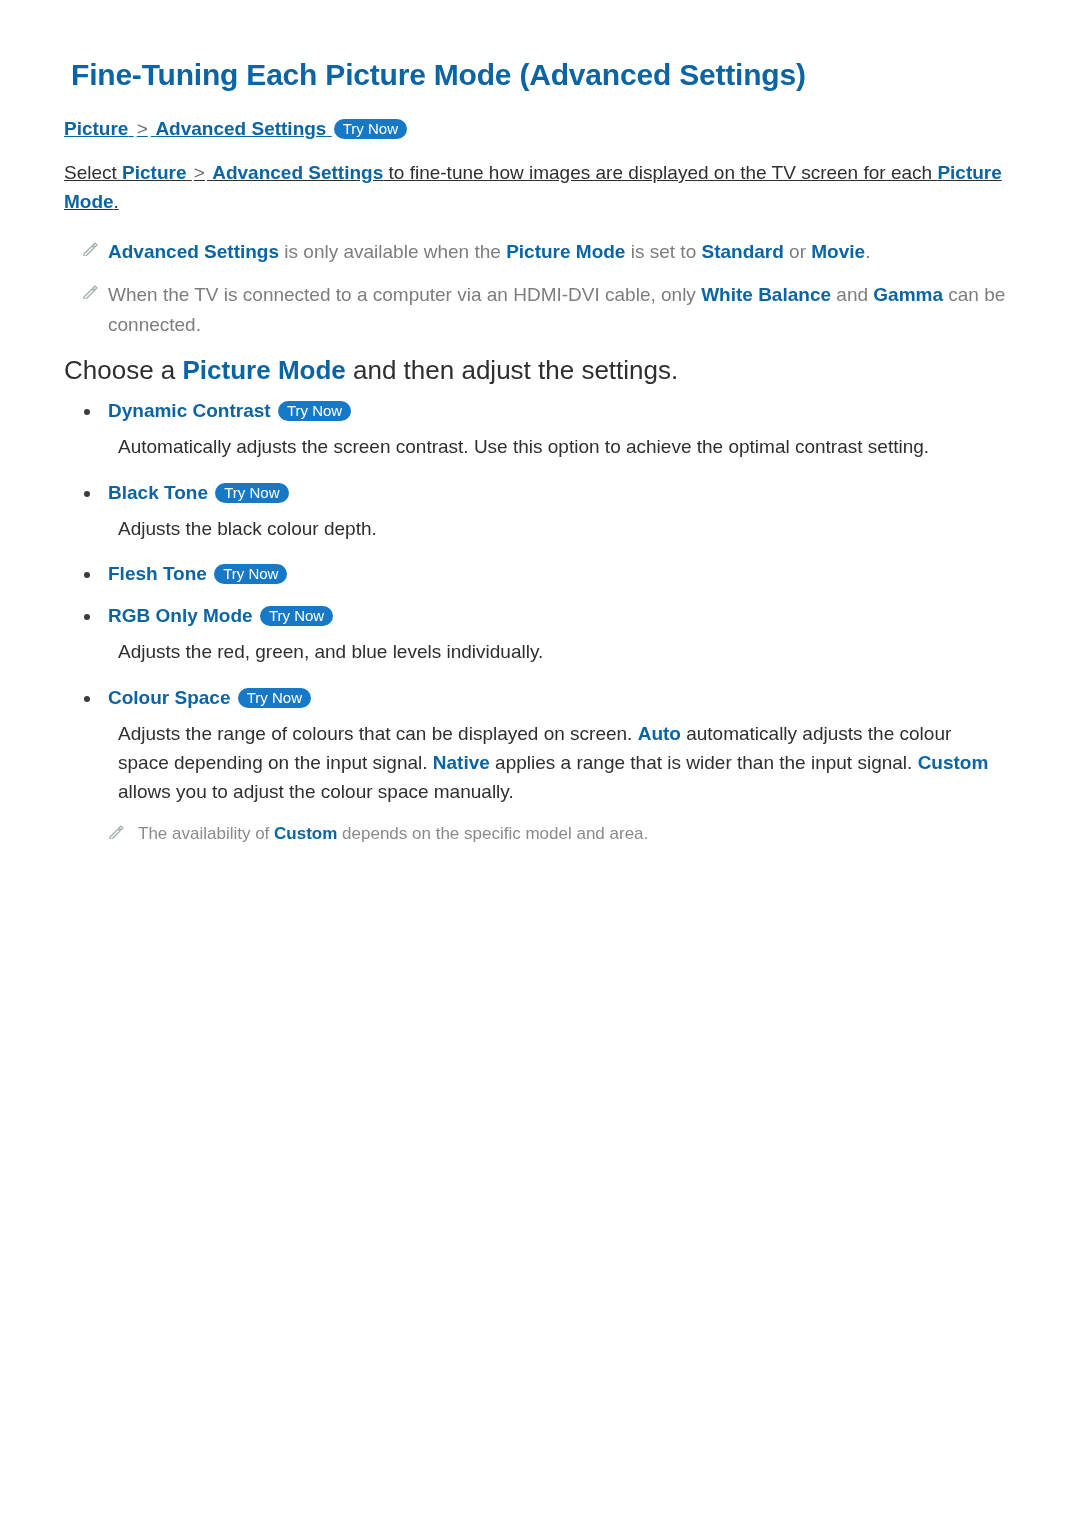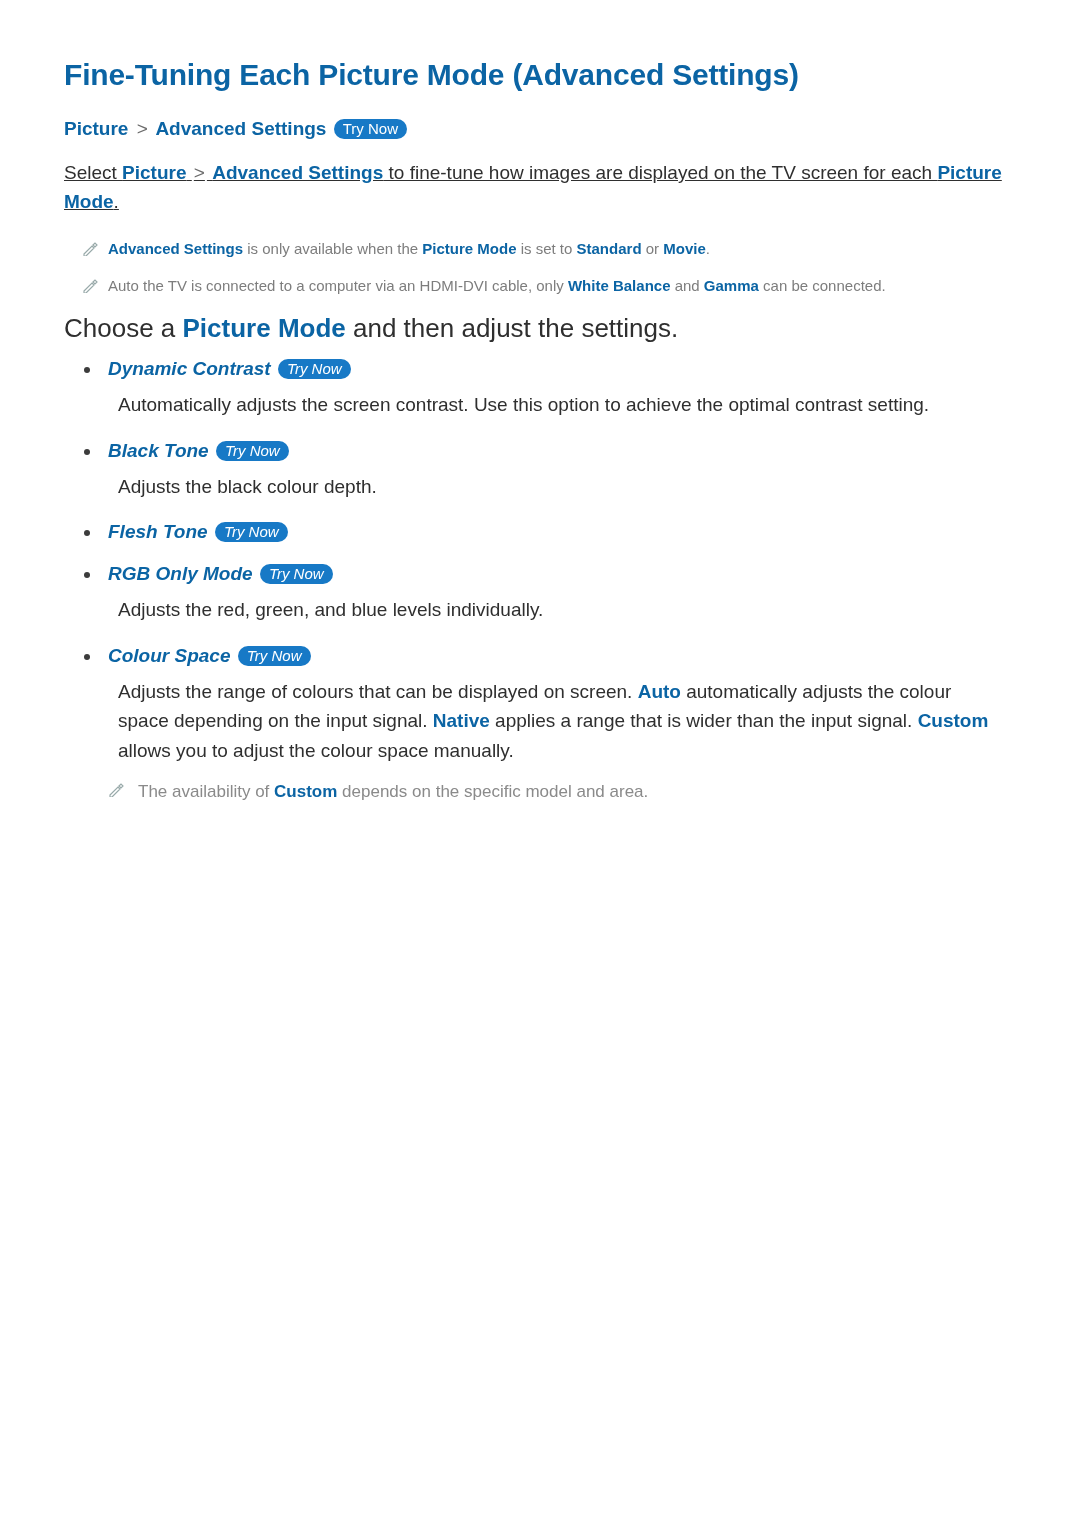--- a/index.html
+++ b/index.html
@@ -16,28 +16,29 @@
     font-family:"Segoe UI",Arial,sans-serif;
     color:var(--text);
   }
   .page{
     padding:58px 64px 0 64px;
   }
   h1{
     font-size:30px;
     font-weight:600;
     color:var(--blue);
-    margin:0 0 26px 0;
+    margin:0 0 26px 7px;
     letter-spacing:-0.2px;
   }
   .breadcrumb{
     font-size:19px;
     margin:0 0 18px 0;
     color:var(--blue);
     font-weight:600;
+    text-decoration:underline;
   }
   .breadcrumb .sep{
     color:#6b6b6b;
     font-weight:400;
     padding:0 3px;
   }
   .try-now{
     display:inline-block;
     background:var(--try-now);
     color:#fff;
@@ -60,21 +61,21 @@
   .notes{
     list-style:none;
     padding:0 0 0 18px;
     margin:0 0 16px 0;
   }
   .notes li{
     position:relative;
     padding:0 0 0 26px;
     margin:0 0 14px 0;
     color:#7d7d7d;
-    font-size:15px;
+    font-size:19px;
     line-height:1.55;
   }
   .notes li .pen-icon{
     position:absolute;
     left:0;
     top:3px;
     width:16px;
     height:16px;
   }
   .pen-icon svg{display:block;}
@@ -101,21 +102,20 @@
     width:6px;
     height:6px;
     background:#3c3c3c;
     border-radius:50%;
   }
   .setting-title{
     font-size:19px;
     color:var(--blue);
     font-weight:600;
     margin:0 0 10px 0;
-    font-style:italic;
   }
   .setting-desc{
     font-size:19px;
     color:#2f2f2f;
     line-height:1.55;
     margin:10px;
   }
   .subnote{
     position:relative;
     padding:0 0 0 30px;
@@ -160,21 +160,21 @@
           </svg>
       </span>
       <span class="kw">Advanced Settings</span><span> is only available when the </span><span class="kw">Picture Mode</span><span> is set to </span><span class="kw">Standard</span><span> or </span><span class="kw">Movie</span><span>.</span>
     </li>
     <li>
       <span class="pen-icon">
         <svg viewBox="0 0 16 16" width="16" height="16">
             <path d="M2 14 L10 6 L12 8 L4 16 H2 Z M11 5 L13 3 L15 5 L13 7 Z" fill="none" stroke="#9aa" stroke-width="1.2"></path>
           </svg>
       </span>
-      <span>Auto the TV is connected to a computer via an HDMI-DVI cable, only </span><span class="kw">White Balance</span><span> and </span><span class="kw">Gamma</span><span> can be connected.</span>
+      <span>When the TV is connected to a computer via an HDMI-DVI cable, only </span><span class="kw">White Balance</span><span> and </span><span class="kw">Gamma</span><span> can be connected.</span>
     </li>
   </ul>
 
   <p class="lead">
     <span>Choose a </span><span class="kw">Picture Mode</span><span> and then adjust the settings.</span>
   </p>
 
   <ul class="settings">
 
     <li>

